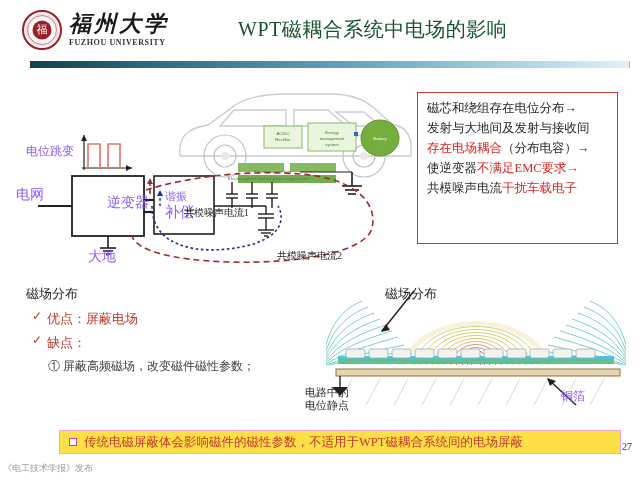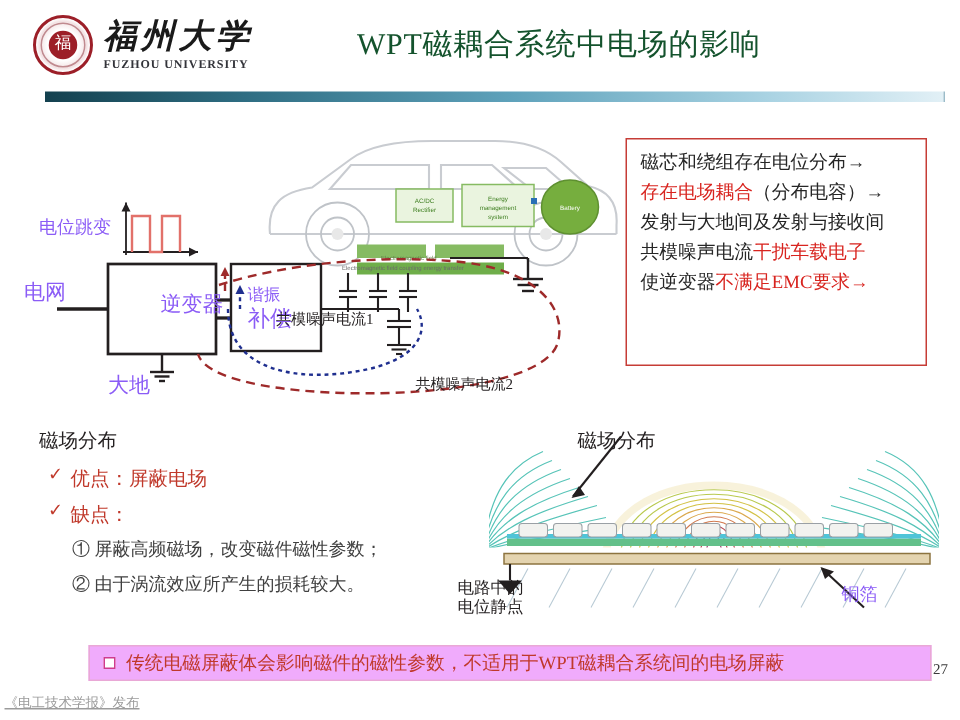--- a/index.html
+++ b/index.html
@@ -70,21 +70,21 @@
   #circuit { position: absolute; left: 0px; top: 120px; width: 420px; height: 160px; }
   #circuit svg { display: block; }
 
   .cir-label {
     position: absolute; color: #8b5cf6;
     font-family: "Liberation Serif", "DejaVu Serif", serif; white-space: nowrap;
   }
   #lbl-jump   { left: 26px;  top: 143px; font-size: 12px; }
   #lbl-grid   { left: 16px;  top: 186px; font-size: 14px; }
   #lbl-inv    { left: 87px;  top: 194px; font-size: 14px; margin-left: 20px; }
-  #lbl-earth  { left: 72px;  top: 248px; font-size: 14px; text-align: center; }
+  #lbl-earth  { left: 88px;  top: 248px; font-size: 14px; text-align: center; }
   #lbl-res1   { left: 165px; top: 189px; font-size: 11px; }
   #lbl-res2   { left: 165px; top: 203px; font-size: 15px; }
   #lbl-cm1    { left: 184px; top: 206px; font-size: 10px; color:#231f20; }
   #lbl-cm2    { left: 277px; top: 249px; font-size: 10px; color:#231f20; }
 
   
   #red-box {
     position: absolute; left: 417px; top: 92px; width: 201px; height: 152px;
     border: 1.2px solid #c63c36; background: #ffffff;
     padding: 7px 7px 0 9px;
@@ -124,37 +124,37 @@
     line-height: 1.15; font-family: "Liberation Serif", serif;
   }
   #lbl-foil {
     position: absolute; left: 561px; top: 388px; font-size: 12px; color: #8b5cf6;
     font-family: "Liberation Serif", serif;
   }
 
   
   #summary {
     position: absolute; left: 59px; top: 430px; width: 562px; height: 24px;
-    background: #f0abfc; border: 1px solid #e9a8d6;
+    background: #fde047; border: 1px solid #e9a8d6;
     display: flex; align-items: center; gap: 7px; padding-left: 9px;
   }
   #sum-marker {
     width: 8px; height: 8px; border: 1.6px solid #cf3b8e; background: #ffffff; flex: none;
   }
   #sum-text {
     font-size: 12.5px; color: #c0392b; white-space: nowrap;
     font-family: "Liberation Serif", "DejaVu Serif", serif;
   }
   #page-num {
     position: absolute; left: 622px; top: 441px; font-size: 10px; color: #3a3a3a;
     font-family: "Liberation Serif", serif;
   }
   #watermark {
     position: absolute; left: 3px; top: 462px; font-size: 9px; color: #8a8a8a;
-    font-family: "Liberation Sans", sans-serif; opacity: .85; text-decoration: underline;
+    font-family: "Liberation Sans", sans-serif; opacity: .85;
   }
 </style>
 </head>
 <body>
 
 <div id="slide">
 
   <div id="header">
 
     <div id="logo-wrap">
@@ -288,48 +288,47 @@
   <div class="cir-label" id="lbl-res1">谐振</div>
   <div class="cir-label" id="lbl-res2">补偿</div>
   <div class="cir-label" id="lbl-cm1">共模噪声电流1</div>
   <div class="cir-label" id="lbl-cm2">共模噪声电流2</div>
 
   <div id="red-box">
     <div class="rline">
       <span>磁芯和绕组存在电位分布→</span>
     </div>
     <div class="rline">
+      <span>发射与大地间及发射与接收间</span>
+    </div>
+    <div class="rline">
       <span class="rd">存在电场耦合</span><span>（分布电容）→</span>
     </div>
     <div class="rline">
-      <span>发射与大地间及发射与接收间</span>
+      <span>使逆变器</span><span class="rd">不满足EMC要求→</span>
     </div>
     <div class="rline">
       <span>共模噪声电流</span><span class="rd">干扰车载电子</span>
-    </div>
-    <div class="rline">
-      <span>使逆变器</span><span class="rd">不满足EMC要求→</span>
     </div>
   </div>
 
   <div id="shield-block">
     <div id="shield-title">磁场分布</div>
 
     <div class="bullet-row">
       <span class="check">✓</span>
       <span>优点：屏蔽电场</span>
     </div>
 
     <div class="bullet-row">
       <span class="check">✓</span>
       <span>缺点：</span>
     </div>
 
     <div class="sub-item">① 屏蔽高频磁场，改变磁件磁性参数；</div>
-    <div class="sub-item">② 由于涡流效应所产生的损耗较大。</div>
   </div>
 
   <div id="mag-fig">
     <svg width="316" height="140" viewBox="0 0 316 140">
       <defs>
         <clipPath id="clipField">
             <rect x="8" y="16" width="300" height="66"></rect>
           </clipPath>
       </defs>
       <g clip-path="url(#clipField)" fill="none" stroke-width="0.8">

